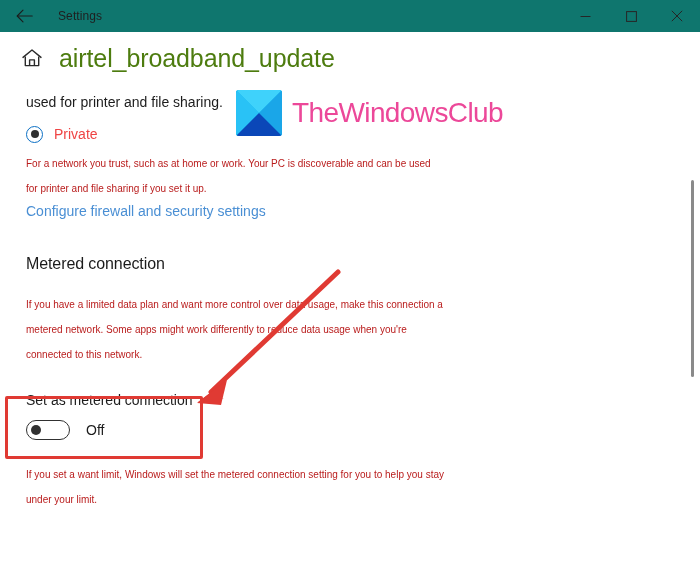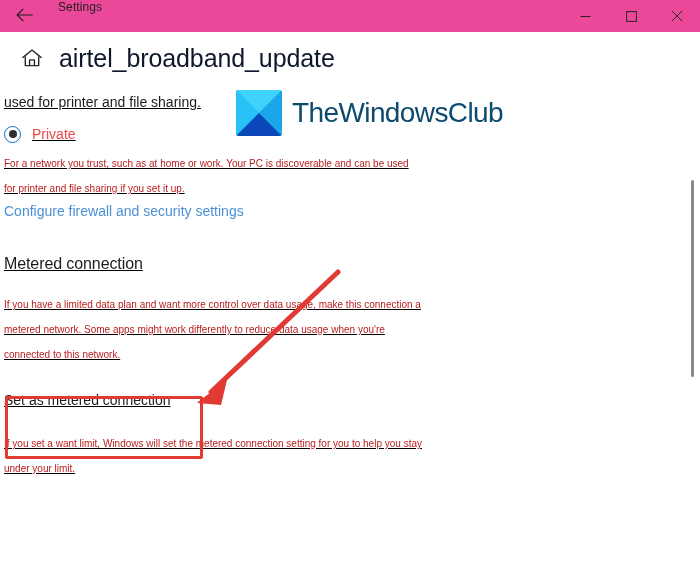--- a/index.html
+++ b/index.html
@@ -18,23 +18,23 @@
     width: 700px; height: 575px;
     background: #ffffff;
     overflow: hidden;
   }
 
   
   .titlebar {
     position: absolute;
     top: 0; left: 0;
     width: 700px; height: 32px;
-    background: #ec4899;
-    display: flex;
-    align-items: flex-start;
+    background: #0f766e;
+    display: flex;
+    align-items: center;
   }
   .back-btn {
     width: 40px; height: 30px;
     margin-left: 4px;
     display: flex; align-items: center; justify-content: center;
     color: #1c1c1c;
   }
   .back-btn svg { display: block; }
   .titlebar-text {
     font-size: 12px;
@@ -68,39 +68,38 @@
   .home-icon {
     margin-left: 20px;
     width: 24px; height: 24px;
     display: flex; align-items: center; justify-content: center;
     color: #2b2b2b;
   }
   .page-title {
     margin-left: 15px;
     font-size: 25px;
     font-weight: 400;
-    color: #0f172a;
+    color: #4d7c0f;
     letter-spacing: -0.1px;
     white-space: nowrap;
   }
 
   
   .content {
     position: absolute;
     top: 32px; left: 0;
     width: 690px; height: 543px;
     overflow: hidden;
   }
   .inner {
     position: absolute;
     top: -16px; left: 0;
     width: 690px;
-    padding-left: 4px;
+    padding-left: 26px;
     padding-right: 30px;
-    text-decoration: underline;
   }
 
   .clipped-line {
     font-size: 14px;
     color: #1c1c1c;
     height: 20px;
     line-height: 20px;
     margin-top: 76px;
   }
 
@@ -207,21 +206,21 @@
     width: 46px; height: 46px;
     border-radius: 3px;
     position: relative;
     overflow: hidden;
     background: #10b4ef;
   }
   .wm-logo svg { display: block; }
   .wm-text {
     margin-left: 10px;
     font-size: 28px;
-    color: #0c4a6e;
+    color: #ec4899;
     letter-spacing: -0.6px;
     white-space: nowrap;
   }
 
   
   .annot-box {
     position: absolute;
     left: 5px; top: 396px;
     width: 198px; height: 63px;
     border: 3.5px solid #e03a33;
@@ -310,20 +309,26 @@
       <div class="body-text">For a network you trust, such as at home or work. Your PC is discoverable and can be used for printer and file sharing if you set it up.</div>
 
       <a class="link link-firewall" href="#">Configure firewall and security settings</a>
 
       <div class="section-heading">Metered connection</div>
 
       <div class="body-text metered-desc">If you have a limited data plan and want more control over data usage, make this connection a metered network. Some apps might work differently to reduce data usage when you're connected to this network.</div>
 
       <div class="toggle-block">
         <div class="toggle-caption">Set as metered connection</div>
+        <div class="toggle-row">
+          <div class="switch">
+            <div class="knob"></div>
+          </div>
+          <div class="switch-state">Off</div>
+        </div>
       </div>
 
       <div class="body-text limit-desc">If you set a want limit, Windows will set the metered connection setting for you to help you stay under your limit.</div>
 
       
 
     </div>
   </div>
 
   <div class="page-header">

